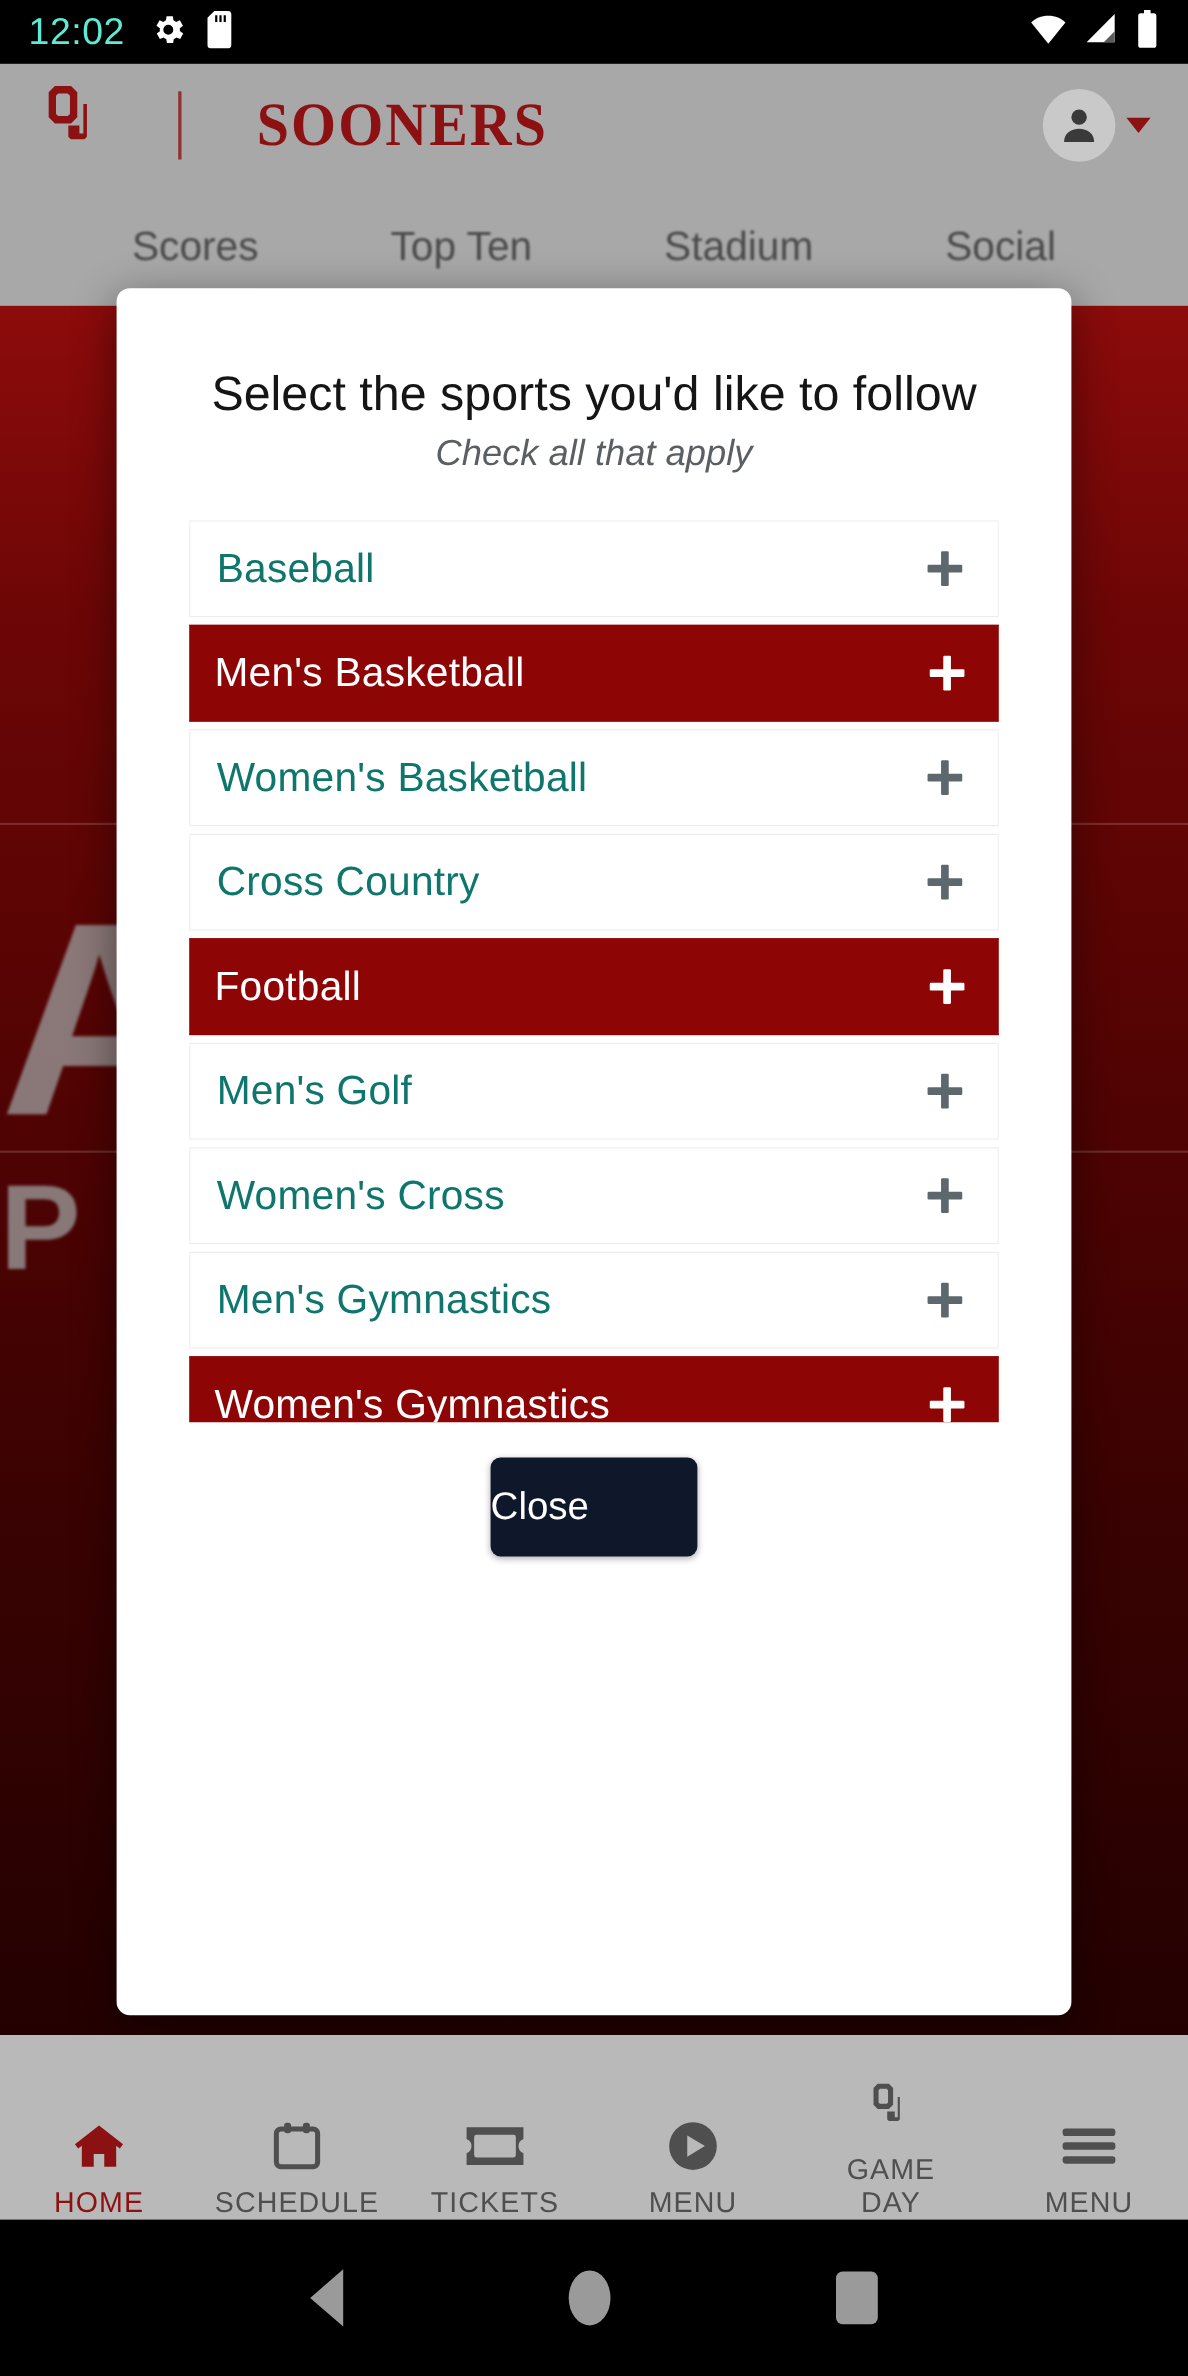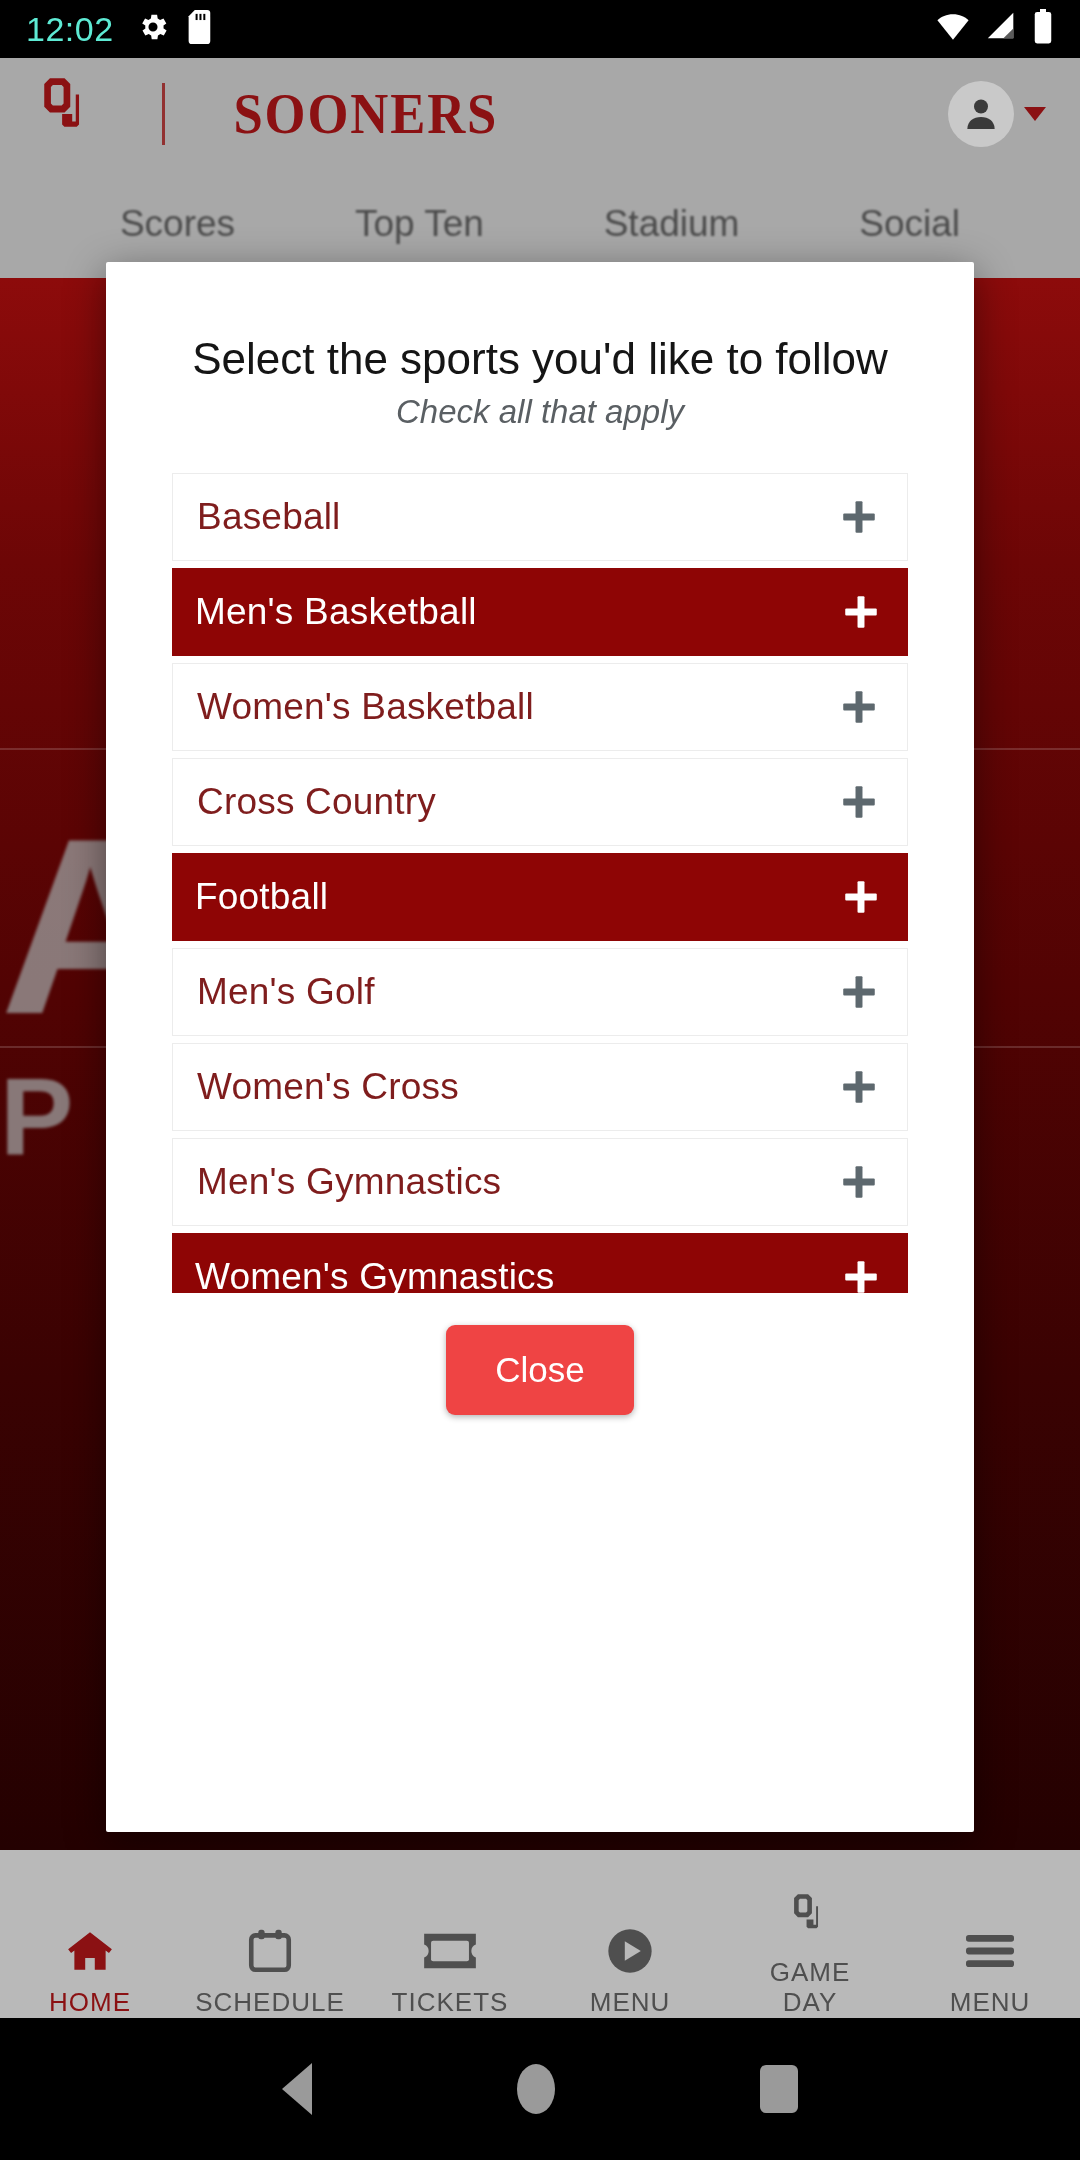--- a/index.html
+++ b/index.html
@@ -65,21 +65,21 @@
   .hero-bigtext {
     position: absolute; width: 1080px; text-align: center; color: #9a9a9a;
     font-weight: 700; font-family: "Liberation Sans", sans-serif;
     filter: blur(1.5px); opacity: .78; white-space: nowrap;
   }
 
   
   .scrim { position: absolute; top: 0; left: 0; width: 1080px; height: 2160px; background: rgba(0,0,0,0); }
   .modal {
     position: absolute; left: 106px; top: 262px; width: 868px; height: 1570px;
-    background: #fff; border-radius: 2px; box-shadow: 0 10px 40px rgba(0,0,0,.45);
+    background: #fff; border-radius: 12px; box-shadow: 0 10px 40px rgba(0,0,0,.45);
     display: flex; flex-direction: column; overflow: hidden;
   }
   .modal-title {
     margin-top: 72px; text-align: center; font-size: 44px; color: #151515; line-height: 1.12;
     padding: 0 24px;
   }
   .modal-subtitle {
     margin-top: 10px; text-align: center; font-size: 33px; color: #5a5f63;
     font-style: italic;
   }
@@ -90,28 +90,28 @@
   }
   .sport-row {
     position: relative; height: 88px; flex: 0 0 88px; margin-bottom: 7px;
     display: flex; align-items: center; padding: 0 26px 0 24px;
     background: #fff; border: 1px solid #ececec;
   }
   .sport-row.selected {
     background: #8e0505; border: 1px solid #8e0505;
     margin-left: -2px; margin-right: -2px; width: calc(100% + 4px);
   }
-  .sport-label { font-size: 37px; color: #7f1d1d; letter-spacing: .2px; }
+  .sport-label { font-size: 37px; color: #0f766e; letter-spacing: .2px; }
   .sport-row.selected .sport-label { color: #ffffff; }
   .plus-ico { margin-left: auto; display: flex; align-items: center; justify-content: center; }
 
   .modal-footer { margin-top: 32px; display: flex; justify-content: center; }
   .close-btn {
-    background: #ef4444; color: #fff; border: none; border-radius: 9px;
-    font-size: 35px; padding: 25px 0; width: 188px; text-align: center;
+    background: #0f172a; color: #fff; border: none; border-radius: 9px;
+    font-size: 35px; padding: 25px 0; width: 188px; text-align: left;
     font-family: "Liberation Sans", sans-serif; cursor: pointer;
     box-shadow: 0 2px 6px rgba(0,0,0,.3);
   }
 
   
   .tabbar {
     position: absolute; left: 0; top: 1850px; width: 1080px; height: 168px;
     background: #b9b9b9; display: flex; align-items: flex-end; padding-top: 16px;
   }
   .tab {

